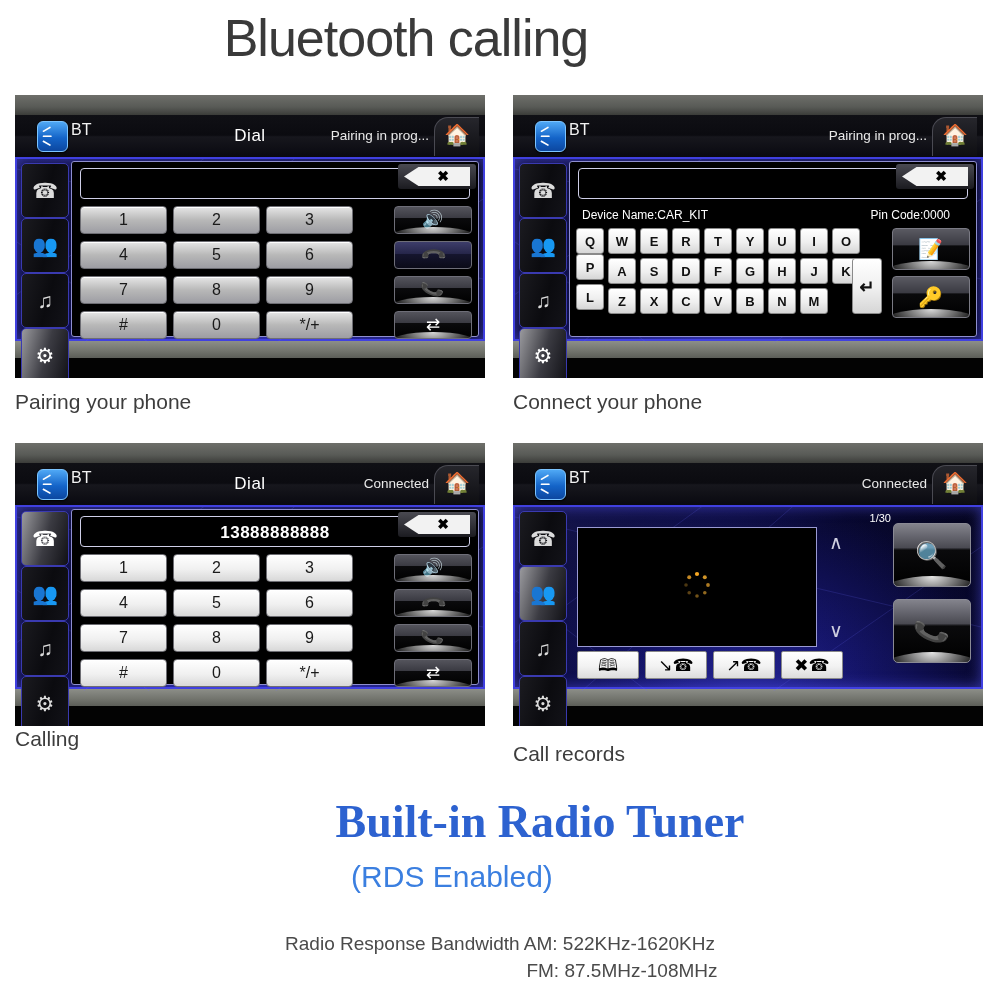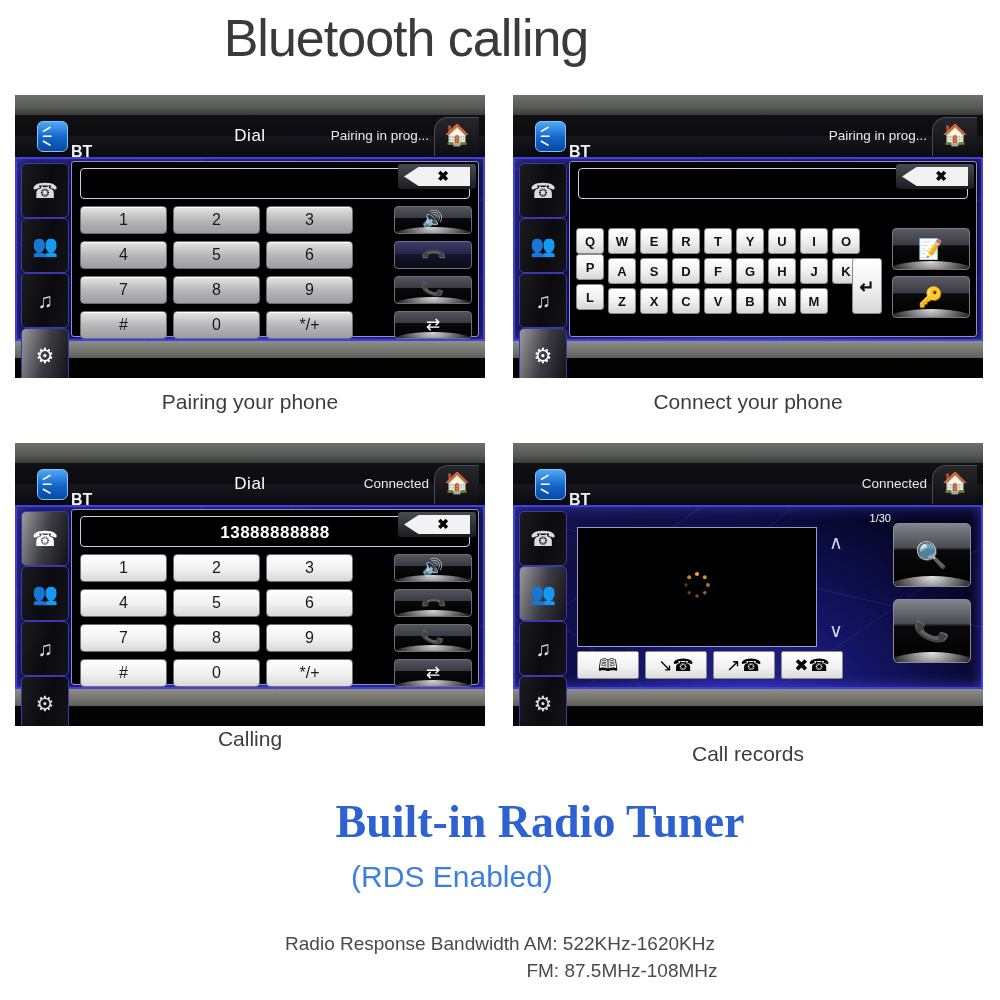--- a/index.html
+++ b/index.html
@@ -38,21 +38,21 @@
   .bt-badge{
     position:absolute;left:22px;top:6px;width:29px;height:29px;border-radius:6px;
     background:linear-gradient(#4fa8f5,#1464c8 55%,#0c47a0);
     border:1px solid #7cc4ff;box-shadow:0 1px 2px #000;
   }
   .bt-badge .glyph{
     position:absolute;left:0;top:0;width:100%;height:100%;
     color:#fff;font-size:22px;line-height:29px;text-align:center;
   }
   .bt-label{
-    position:absolute;left:56px;top:28px;color:#f2f2f2;font-size:16px;font-weight:700;
+    position:absolute;left:56px;top:6px;color:#f2f2f2;font-size:16px;font-weight:400;
   }
   .hdr-title{
     position:absolute;left:0;top:11px;width:100%;text-align:center;
     color:#ffffff;font-size:17px;letter-spacing:.5px;
   }
   .hdr-status{
     position:absolute;right:56px;top:13px;color:#e9e9e9;font-size:13.5px;
     white-space:nowrap;
   }
   .home-btn{
@@ -202,21 +202,21 @@
     position:absolute;left:50%;transform:translateX(-50%);bottom:-20px;
     width:98px;height:30px;border-radius:50%;
     background:radial-gradient(ellipse at 50% 0%, rgba(255,255,255,.9), rgba(255,255,255,0) 70%);
   }
   .bigb .ico{
     position:absolute;left:0;top:0;width:100%;height:100%;
     text-align:center;line-height:62px;font-size:26px;color:#fff;
   }
   
   .caption{
-    position:absolute;text-align:center;font-size:21px;color:#3d3d3d;width:470px;
+    position:absolute;text-align:left;font-size:21px;color:#3d3d3d;width:470px;
   }
   
   .radio-title{
     position:absolute;left:0;width:1000px;text-align:center;
     font-family:"Liberation Serif", serif;font-weight:bold;font-size:46px;color:#2d62d0;
   }
   .radio-sub{
     position:absolute;left:0;width:904px;text-align:center;
     font-size:30px;color:#3b7fe0;
   }
@@ -328,20 +328,24 @@
       <div class="ritem" style="top:112px;">♫</div>
       <div class="ritem sel" style="top:167px;">⚙</div>
     </div>
 
     <div class="pane">
       <div class="numfield"></div>
       <div class="del-btn">
         <div class="arrowchip">✖</div>
       </div>
 
+      <div class="devrow">
+        <div class="dn">Device Name:CAR_KIT</div>
+        <div class="pc">Pin Code:0000</div>
+      </div>
 
       <div class="kbd">
         <div class="krow">
           <div class="kk">Q</div>
           <div class="kk">W</div>
           <div class="kk">E</div>
           <div class="kk">R</div>
           <div class="kk">T</div>
           <div class="kk">Y</div>
           <div class="kk">U</div>

